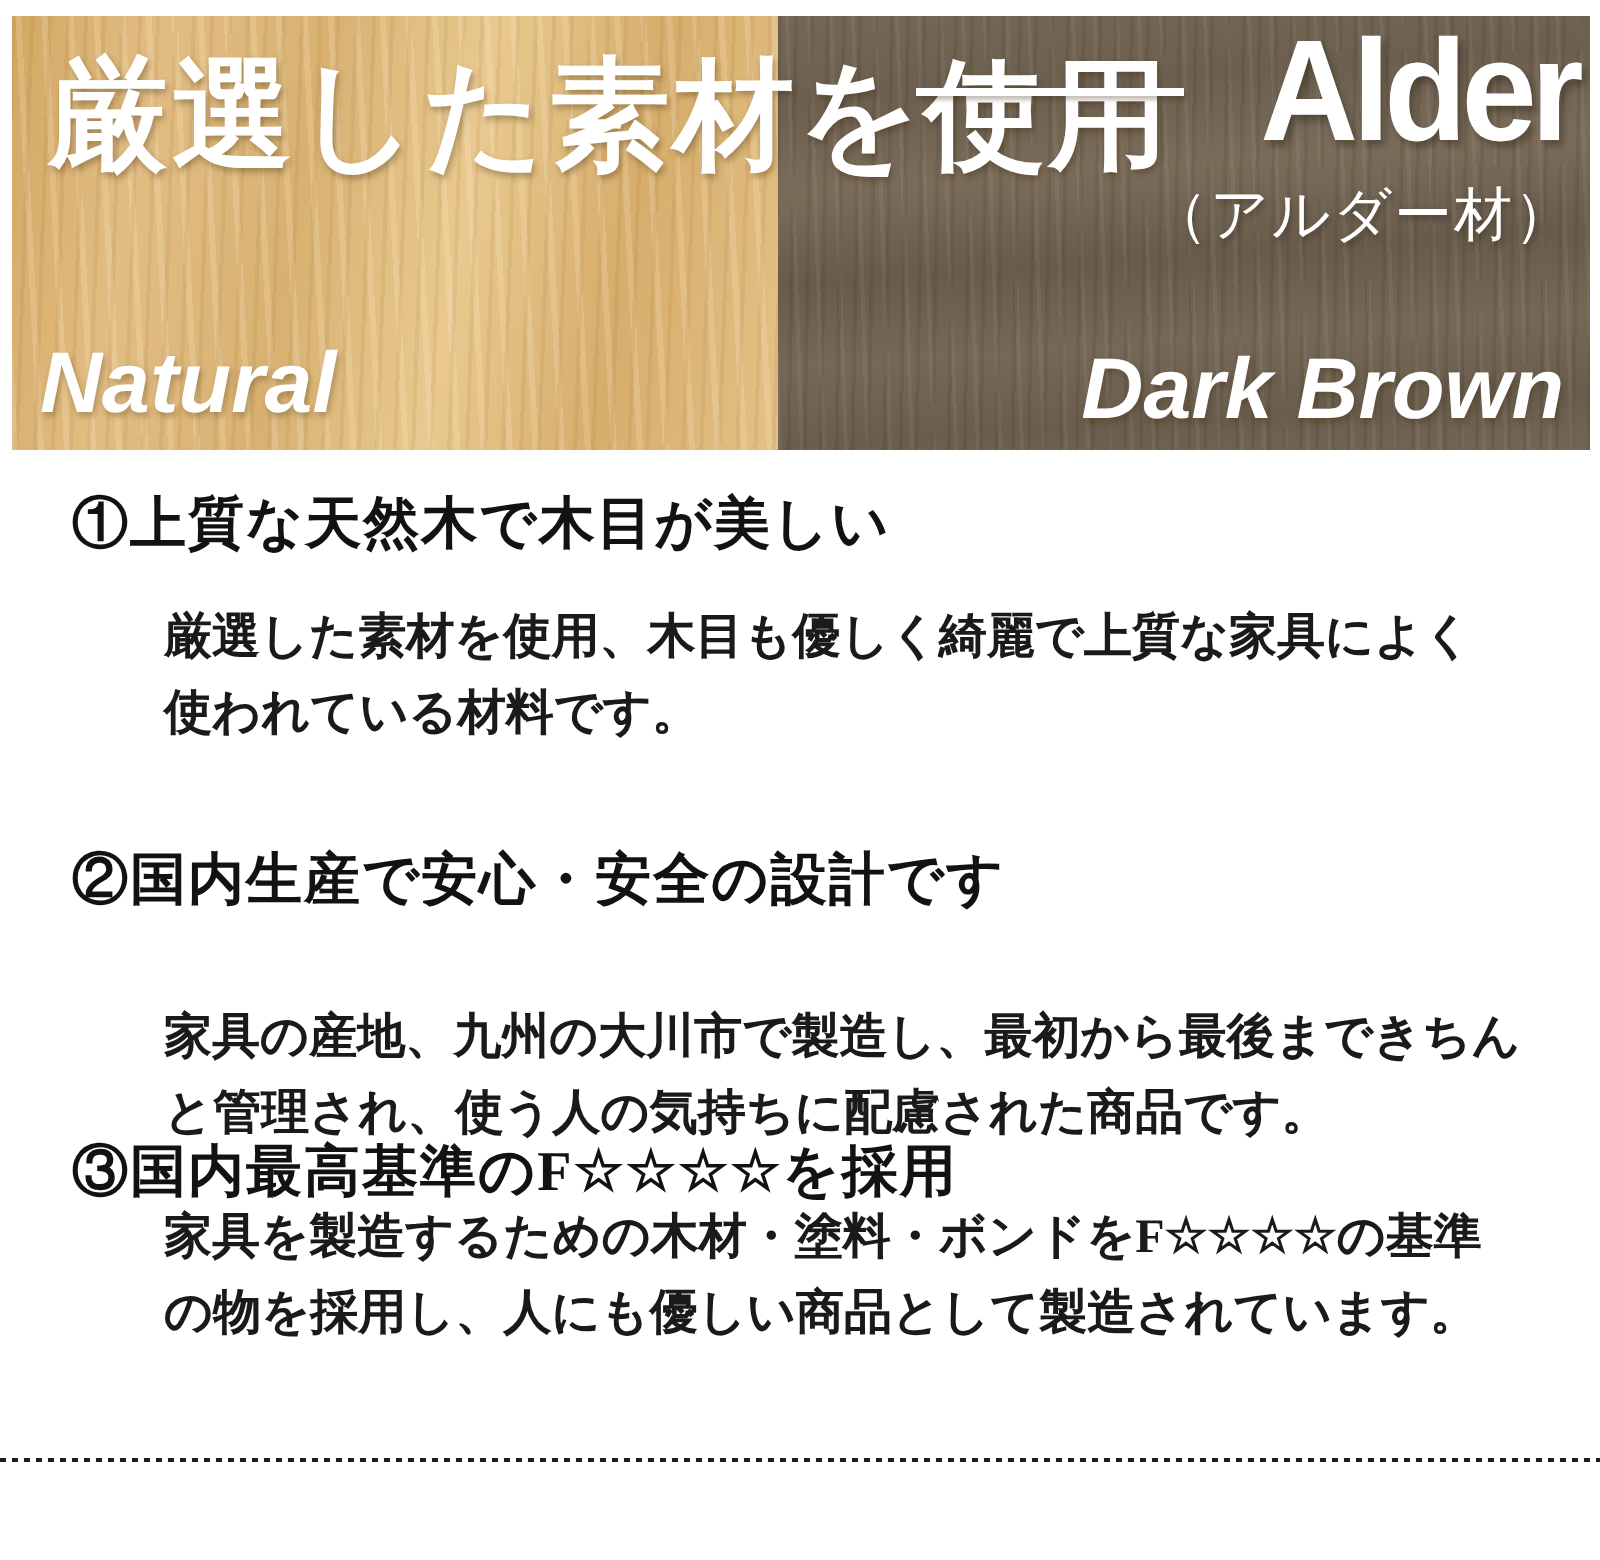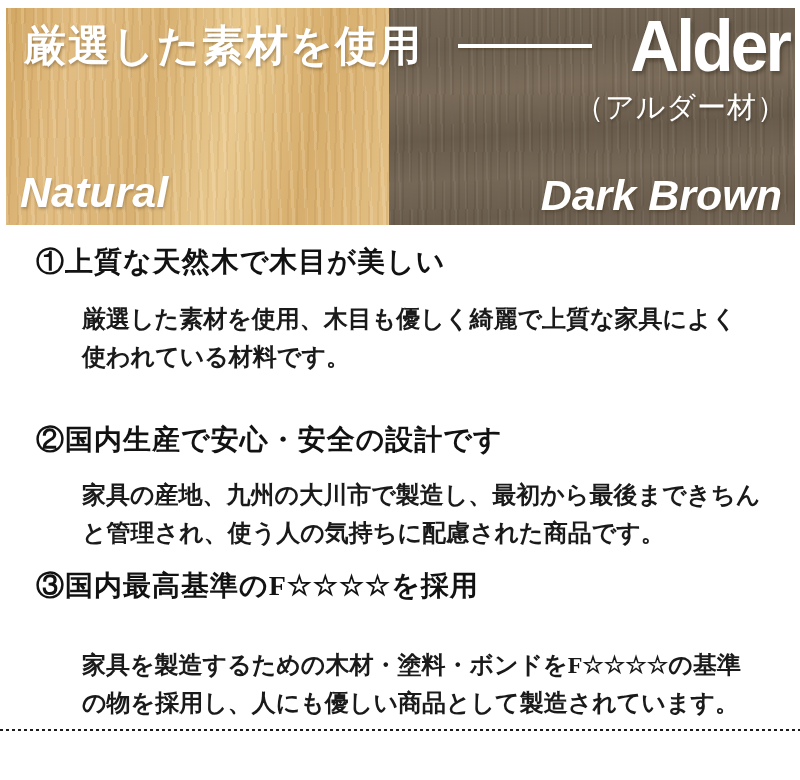--- a/index.html
+++ b/index.html
@@ -31,21 +31,21 @@
   }
   .wood-right {
     left: 383px; right: 0;
     background:
       repeating-linear-gradient(91deg, rgba(0,0,0,0.07) 0 2px, rgba(0,0,0,0) 2px 8px),
       repeating-linear-gradient(88deg, rgba(255,255,255,0.05) 0 2px, rgba(0,0,0,0) 2px 11px),
       linear-gradient(176deg, #756756 0%, #6c5f4f 18%, #7b6c5a 36%, #685b4b 55%, #766857 72%, #6a5d4d 88%, #746656 100%);
   }
   .banner-title {
     position: absolute; left: 18px; top: 10px;
-    font-size: 42px; letter-spacing: 2px;
+    font-size: 60px; letter-spacing: 2px;
     font-weight: bold; color: #ffffff;
     text-shadow: 1px 2px 3px rgba(60,40,10,0.35);
     white-space: nowrap;
   }
   .title-dash {
     position: absolute; left: 452px; top: 36px;
     width: 134px; height: 4px;
     background: #ffffff;
     box-shadow: 1px 2px 2px rgba(60,40,10,0.3);
   }
@@ -82,22 +82,22 @@
     font-family: "Liberation Serif", "DejaVu Serif", serif;
   }
   .sec-body {
     position: absolute; left: 82px; width: 690px;
     font-size: 24px; font-weight: bold; color: #1a1a1a;
     line-height: 38px; letter-spacing: 0px;
     font-family: "Liberation Serif", "DejaVu Serif", serif;
     white-space: nowrap;
   }
   #h1 { top: 243px; }  #b1 { top: 300px; }
-  #h2 { top: 421px; }  #b2 { top: 476px; }
-  #h3 { top: 567px; }  #b3 { top: 646px; }
+  #h2 { top: 421px; }  #b2 { top: 500px; }
+  #h3 { top: 567px; }  #b3 { top: 600px; }
 
   .dotted-divider {
     position: absolute; left: 0; top: 729px;
     width: 800px; height: 2px;
     background: repeating-linear-gradient(90deg, #1c1c1c 0 3px, rgba(0,0,0,0) 3px 6px);
   }
 </style>
 </head>
 <body>
 

